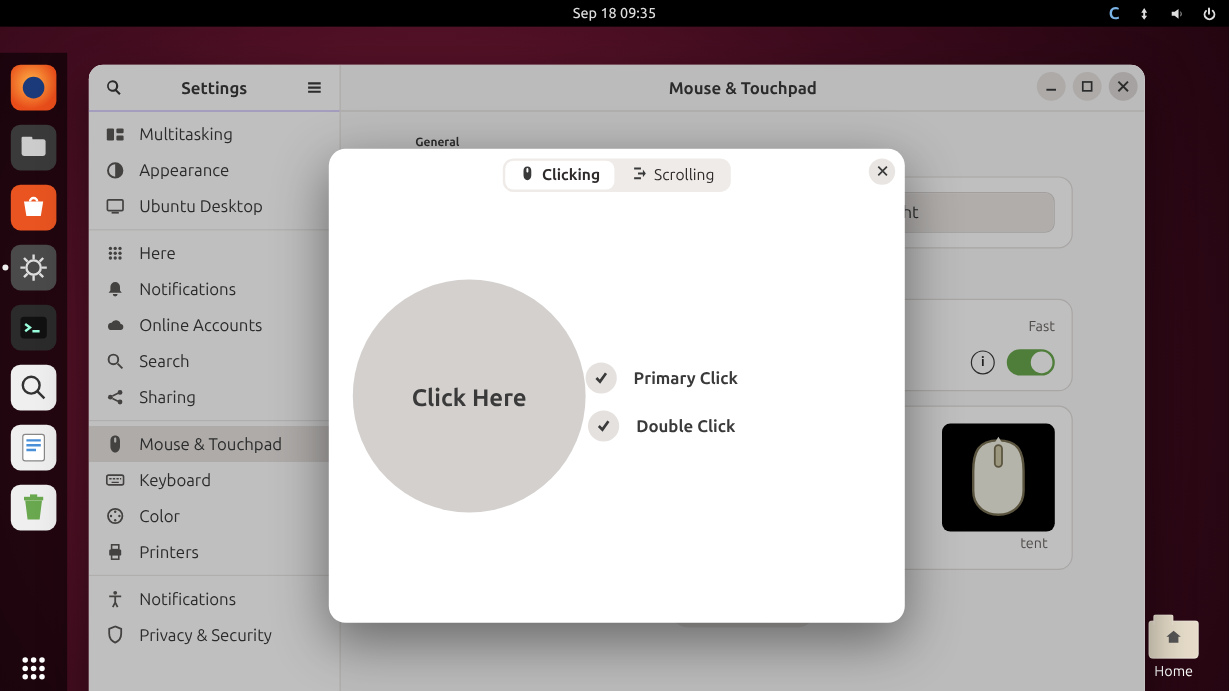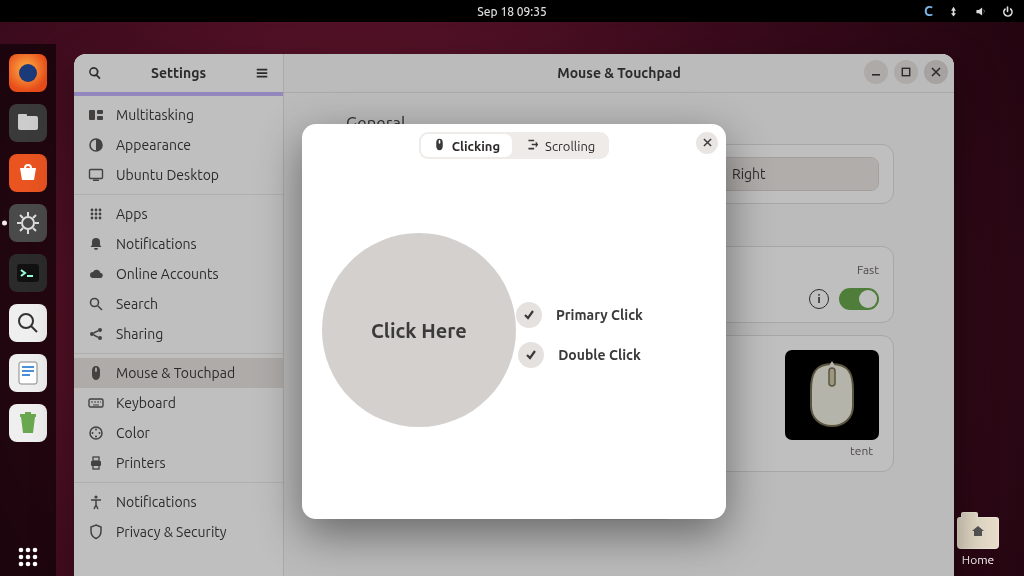--- a/index.html
+++ b/index.html
@@ -124,21 +124,21 @@
   .sidebar {
     width: 209px;
     background: #fff;
     border-right: 1px solid #e4e0de;
     display: flex; flex-direction: column;
   }
   .sidebar-header {
     height: 38px;
     display: flex; align-items: center; justify-content: space-between;
     padding: 0 8px;
-    border-bottom: 4px solid #c4b5fd;
+    border-bottom: 1px solid #c4b5fd;
   }
   .sb-hbtn {
     width: 26px; height: 26px;
     border-radius: 6px;
     display:flex; align-items:center; justify-content:center;
   }
   .sb-hbtn svg{width:14px;height:14px;fill:#3a3a3a;}
   .sidebar-title { font-weight:700; font-size:14px; color:#3a3a3a; }
   .sidebar-list {
     flex:1; overflow:auto; padding-top:4px;
@@ -179,21 +179,21 @@
     display:flex;align-items:center;justify-content:center;
   }
   .tb-btn.close{background:#ddd9d7;}
   .tb-btn svg{width:10px;height:10px;fill:#3a3a3a;}
 
   .content-body {
     flex:1; overflow:auto; padding:18px 60px 20px 60px;
     display:flex; flex-direction:column; align-items:stretch;
     gap:12px;
   }
-  .section-title { font-size:17px; font-weight:400; color:#3a3a3a; margin:2px 2px 0 2px;}
+  .section-title { font-size:10px; font-weight:700; color:#3a3a3a; margin:2px 2px 11px 2px;}
   .card {
     background:#fff; border:1px solid #e2dedc; border-radius:12px;
     padding:12px 14px;
   }
   .btn-group {
     display:flex; border:1px solid #d8d4d2; border-radius:8px; overflow:hidden;
   }
   .btn-group .seg {
     flex:1; text-align:center; padding:8px 0; font-size:14px; color:#3a3a3a;
   }
@@ -222,21 +222,21 @@
   }
 
   
   .modal-overlay{
     position:absolute; inset:0;
     background:rgba(0,0,0,0.25);
     z-index:10;
     display:flex; align-items:center; justify-content:center;
   }
   .modal{
-    width:424px; height:395px;
+    width:480px; height:395px;
     background:#fff; border-radius:14px;
     box-shadow:0 15px 45px rgba(0,0,0,0.45);
     display:flex; flex-direction:column;
   }
   .modal-header{
     height:32px;
     display:flex; align-items:center; justify-content:center;
     position:relative;
     padding-top:6px;
   }
@@ -445,21 +445,21 @@
                   <circle cx="12" cy="4" r="1.4"></circle>
                   <circle cx="4" cy="8" r="1.4"></circle>
                   <circle cx="8" cy="8" r="1.4"></circle>
                   <circle cx="12" cy="8" r="1.4"></circle>
                   <circle cx="4" cy="12" r="1.4"></circle>
                   <circle cx="8" cy="12" r="1.4"></circle>
                   <circle cx="12" cy="12" r="1.4"></circle>
                 </g>
               </svg>
             </span>
-            <span>Apps</span>
+            <span>Here</span>
           </div>
           <div class="sb-item">
             <span class="sb-icon">
               <svg viewBox="0 0 16 16">
                 <path d="M8 2a4 4 0 00-4 4v3l-1.5 2h11L12 9V6a4 4 0 00-4-4zm-2 10a2 2 0 004 0z"></path>
               </svg>
             </span>
             <span>Notifications</span>
           </div>
           <div class="sb-item">

